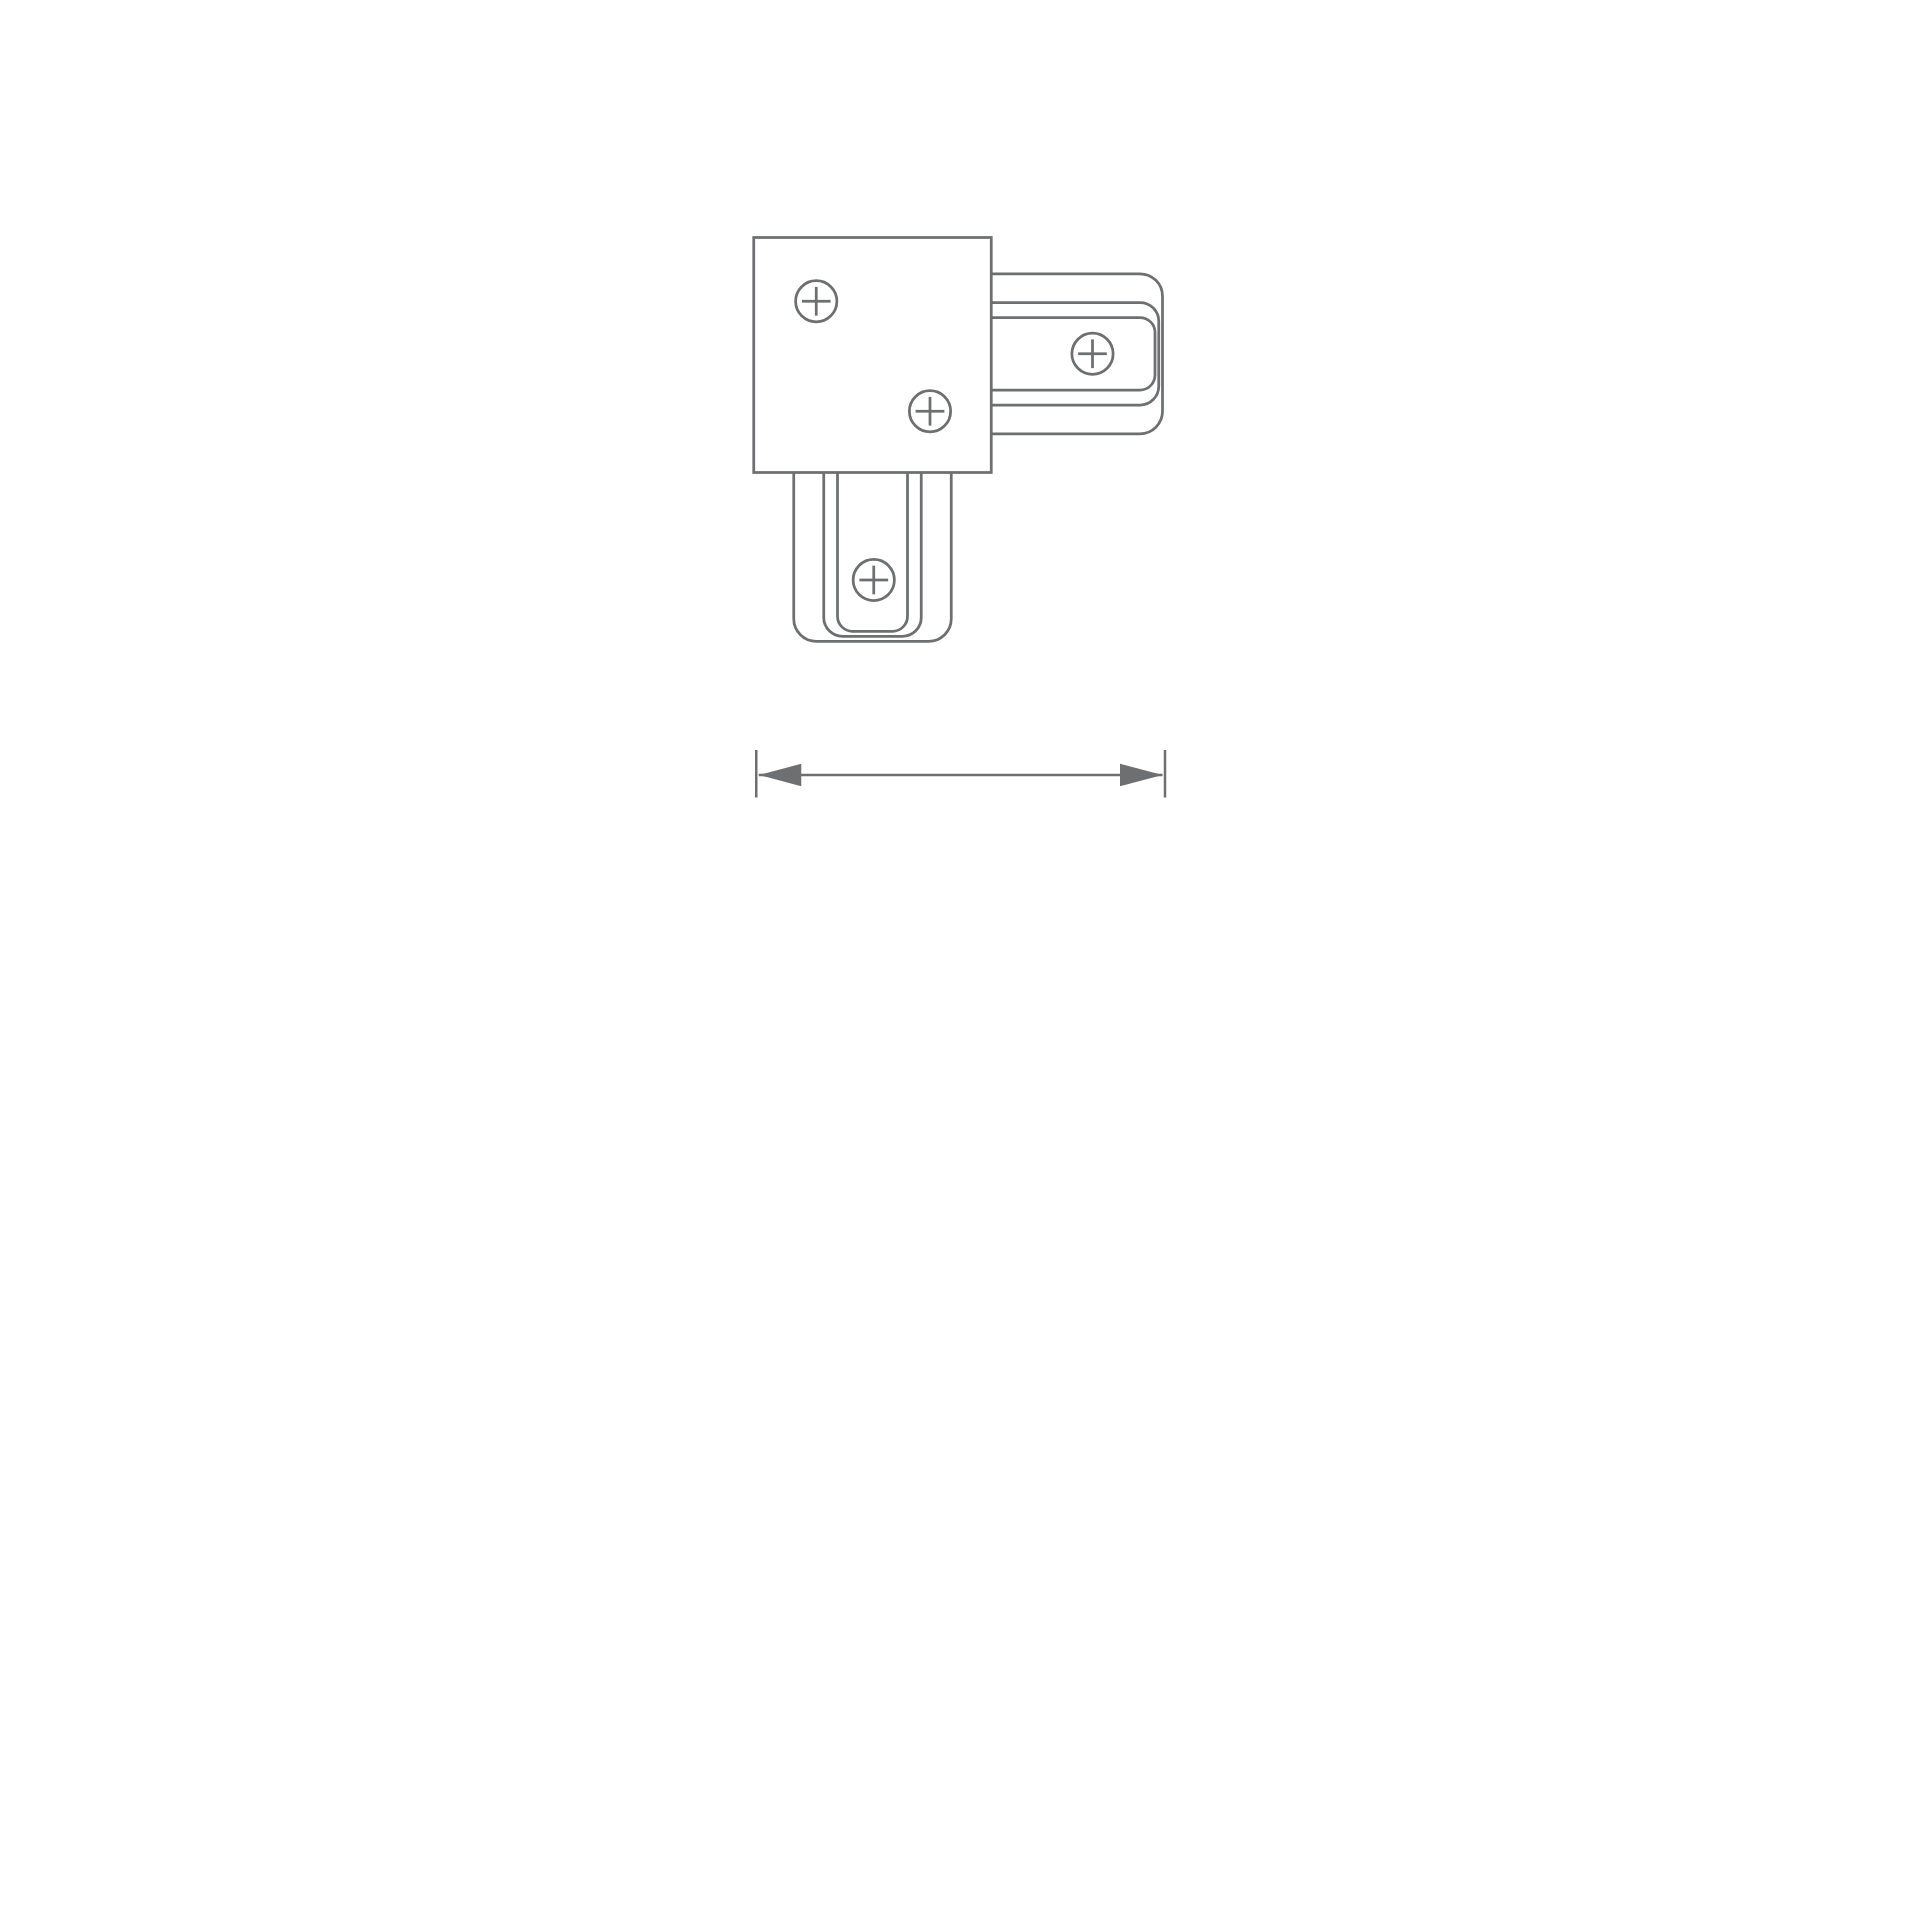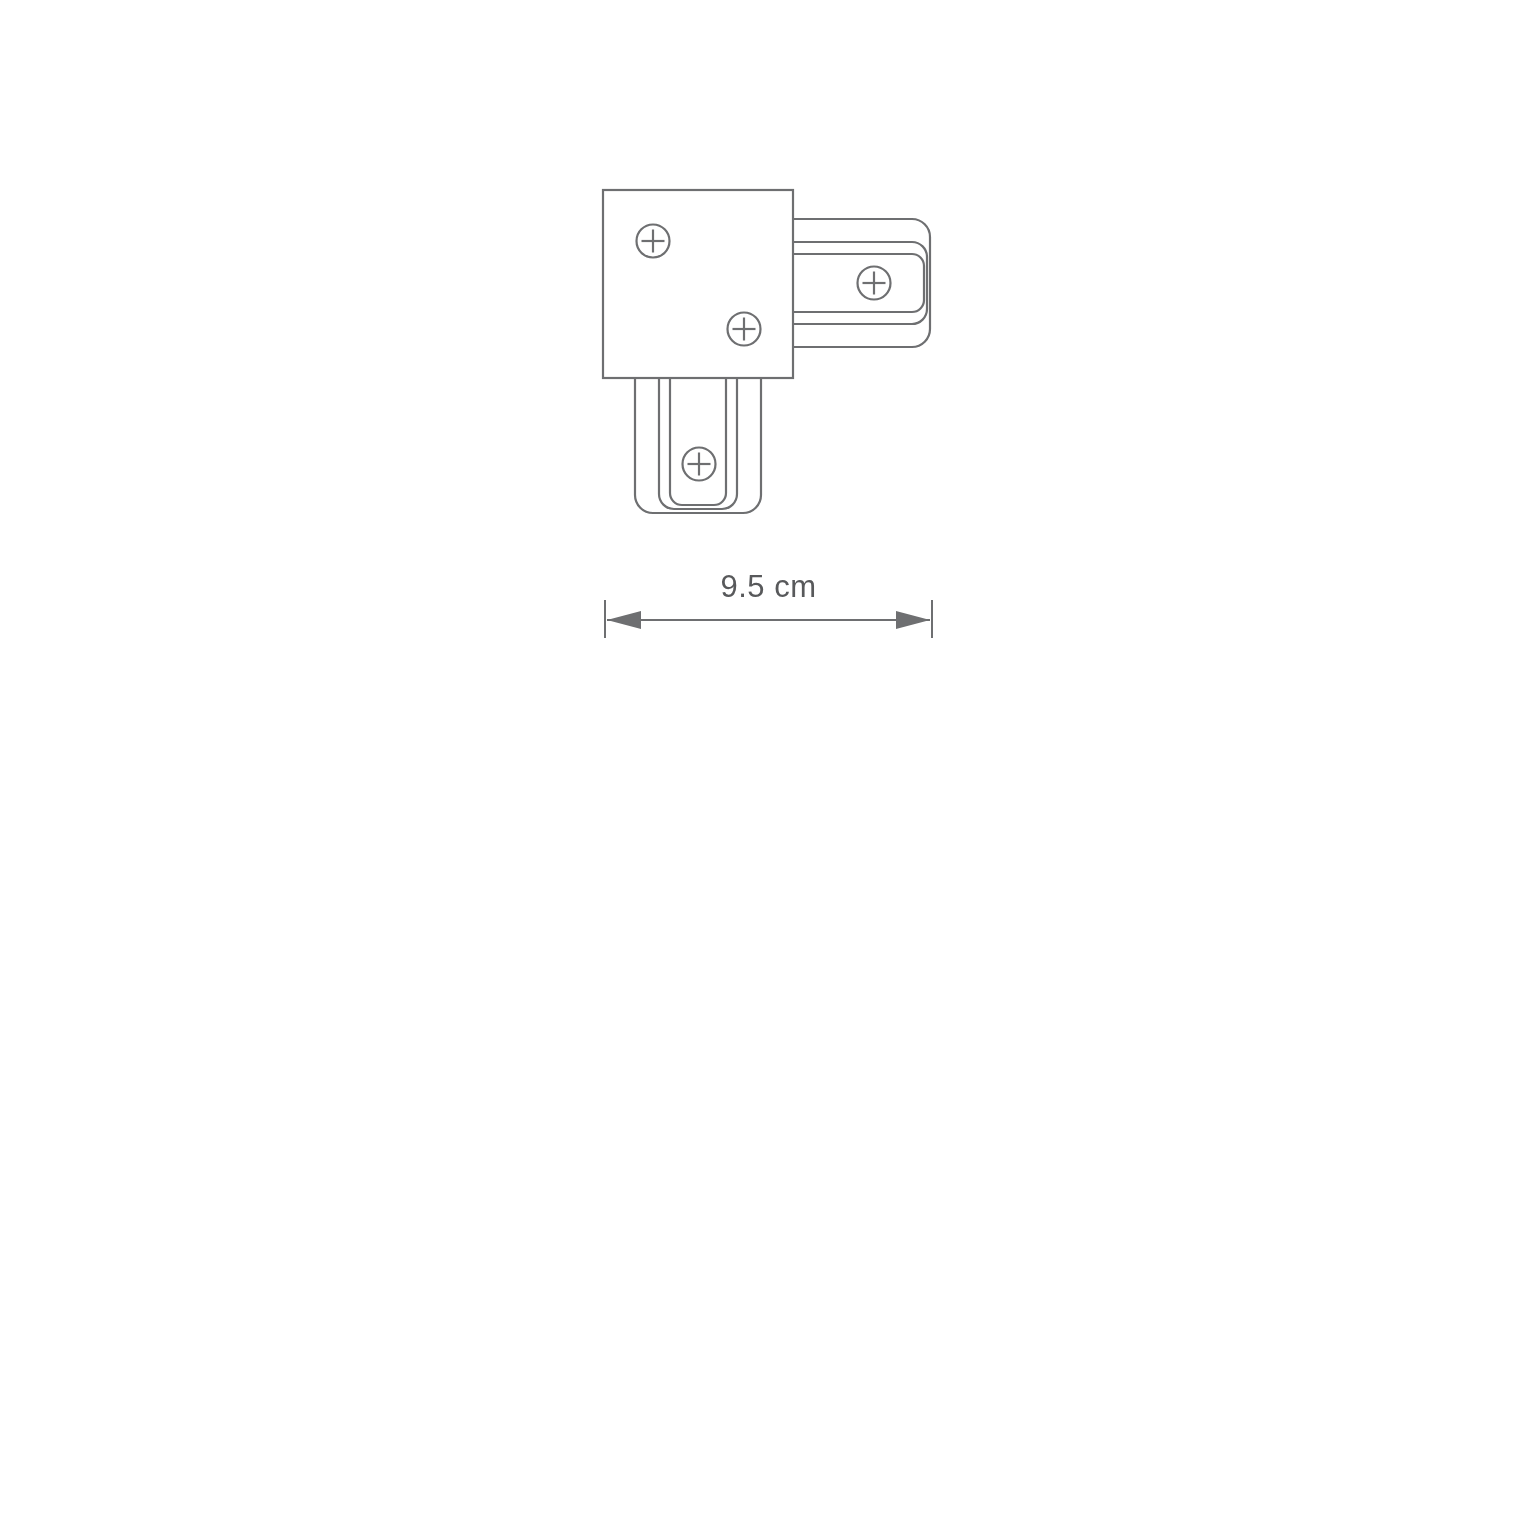--- a/index.html
+++ b/index.html
@@ -100,15 +100,14 @@
 
     <g>
       <line class="dim-stroke" x1="605" y1="600" x2="605" y2="638"></line>
       <line class="dim-stroke" x1="932" y1="600" x2="932" y2="638"></line>
       <line class="dim-stroke" x1="607" y1="620" x2="930" y2="620"></line>
       <polygon class="dim-arrow" points="607,620 641,611 641,629"></polygon>
       <polygon class="dim-arrow" points="930,620 896,611 896,629"></polygon>
     </g>
   </svg>
 
-  <div class="dim-label">9.5 cm</div>
 
 </div>
 
 </body></html>

